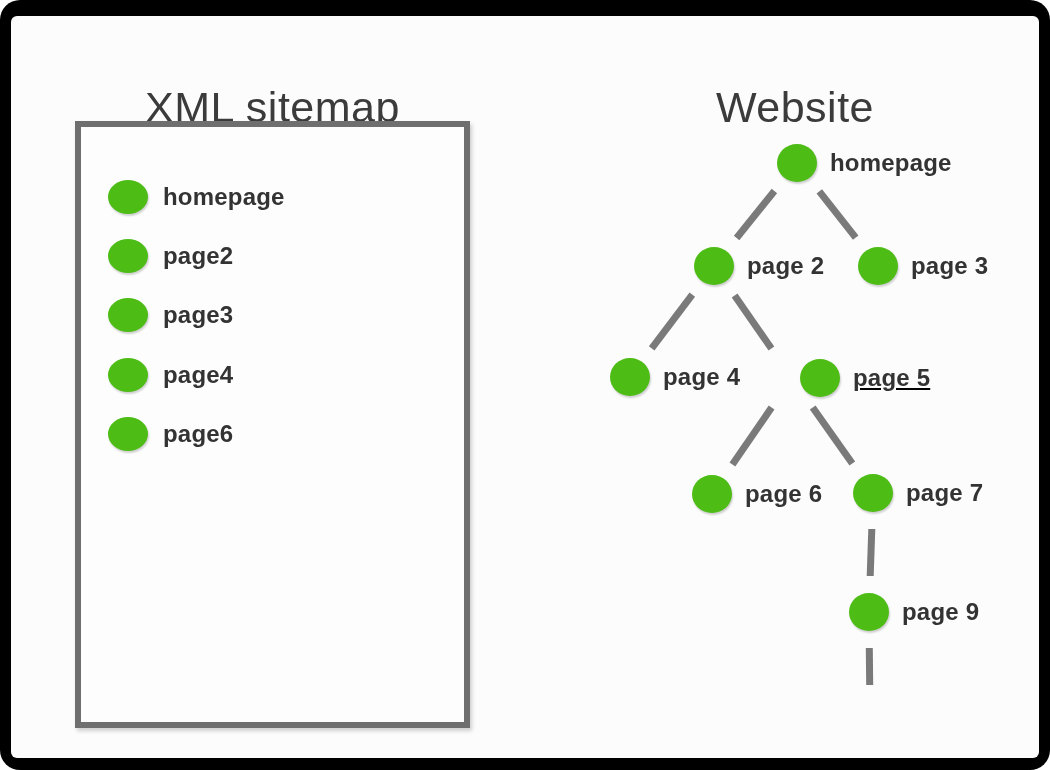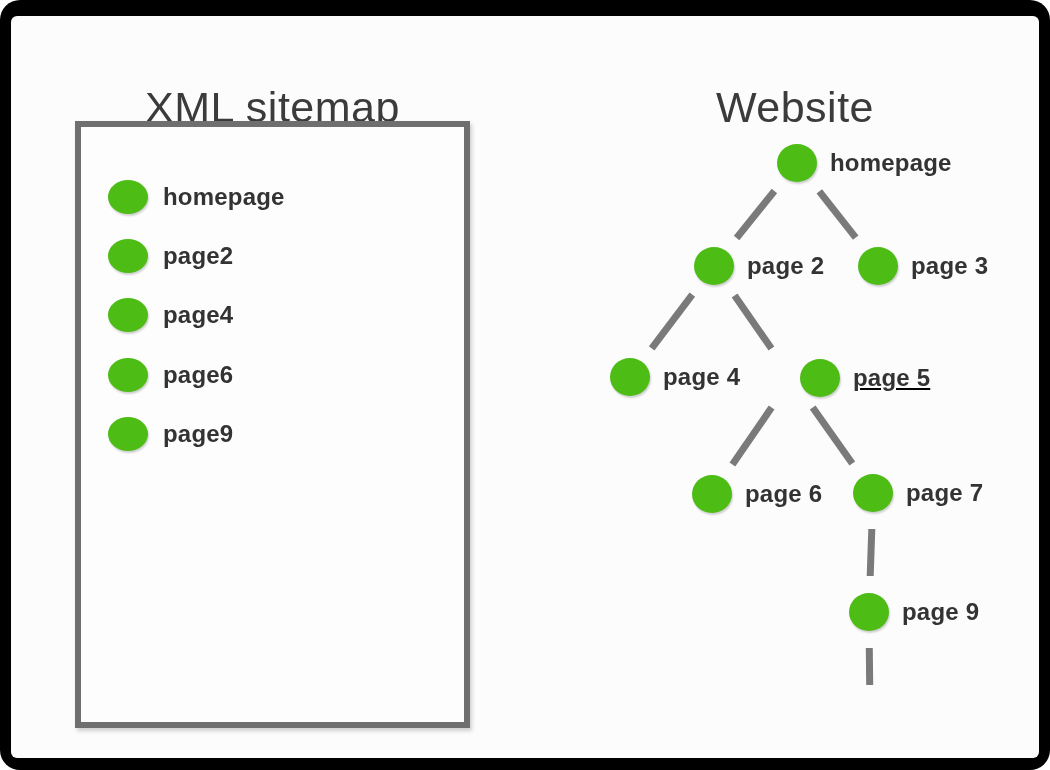--- a/index.html
+++ b/index.html
@@ -122,29 +122,29 @@
           <li class="list-item">
             <span class="dot"></span>
             <span class="list-label">homepage</span>
           </li>
           <li class="list-item">
             <span class="dot"></span>
             <span class="list-label">page2</span>
           </li>
           <li class="list-item">
             <span class="dot"></span>
+            <span class="list-label">page3</span>
+          </li>
+          <li class="list-item">
+            <span class="dot"></span>
             <span class="list-label">page4</span>
           </li>
           <li class="list-item">
             <span class="dot"></span>
             <span class="list-label">page6</span>
-          </li>
-          <li class="list-item">
-            <span class="dot"></span>
-            <span class="list-label">page9</span>
           </li>
         </ul>
     </div>
 
     <div class="tree-layer">
       <svg class="edges-svg" width="1050" height="770">
           <line x1="763.4" y1="175.0" x2="725.6" y2="222.0" stroke="#7a7a7a" stroke-width="7" stroke-linecap="butt"></line>
           <line x1="808.3" y1="175.3" x2="844.7" y2="221.7" stroke="#7a7a7a" stroke-width="7" stroke-linecap="butt"></line>
           <line x1="681.3" y1="278.7" x2="640.7" y2="332.3" stroke="#7a7a7a" stroke-width="7" stroke-linecap="butt"></line>
           <line x1="723.6" y1="279.5" x2="760.4" y2="332.5" stroke="#7a7a7a" stroke-width="7" stroke-linecap="butt"></line>

